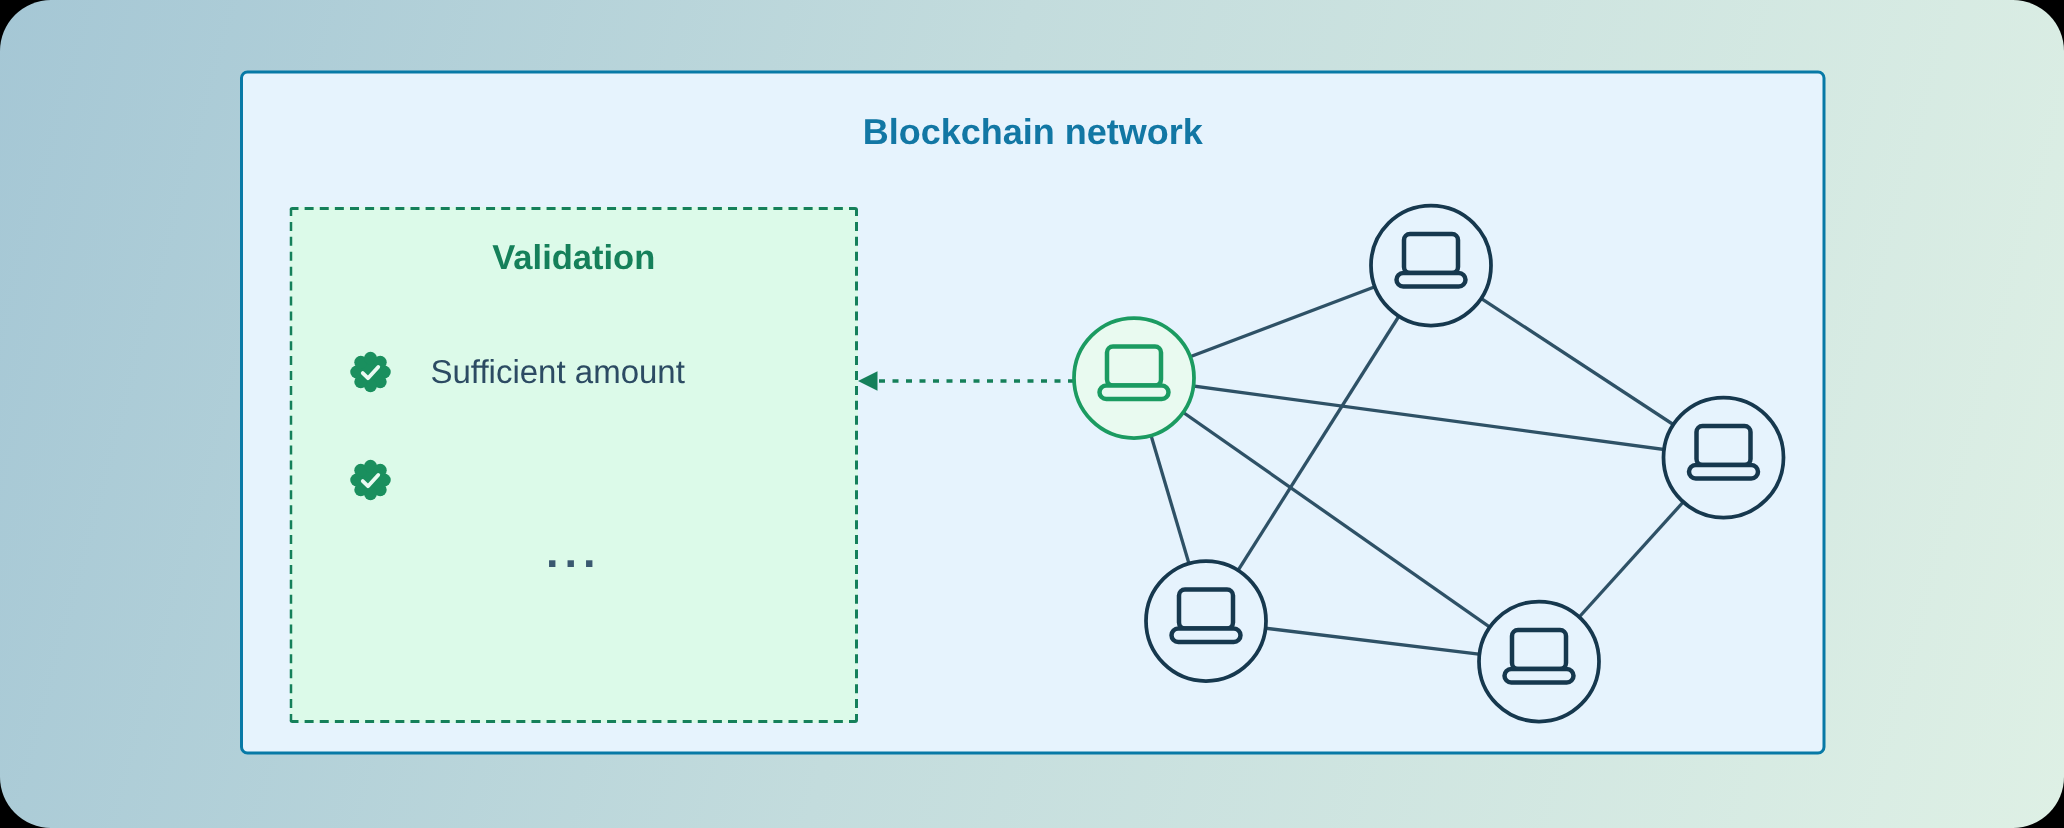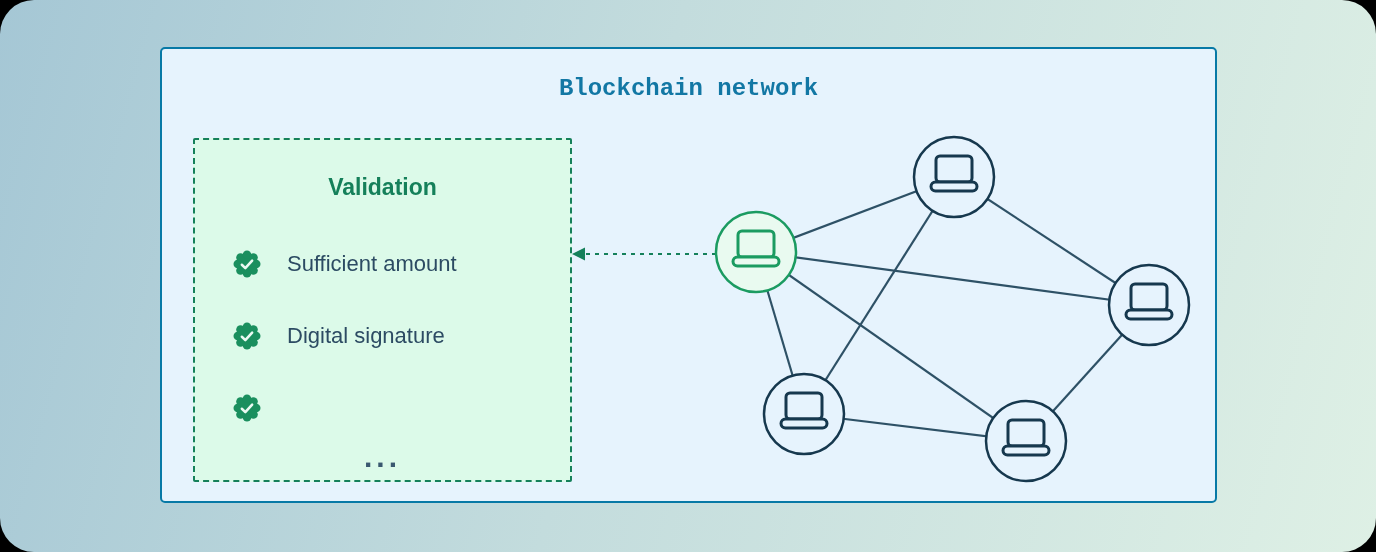--- a/index.html
+++ b/index.html
@@ -14,29 +14,29 @@
     background:linear-gradient(105deg,#a5c7d5 0%,#c3dcdd 45%,#def0e5 100%);
   }
   .main-box{
     position:absolute;left:160px;top:47px;width:1057px;height:456px;
     box-sizing:border-box;background:#e6f3fd;
     border:2px solid #0779a6;border-radius:5px;
   }
   .main-title{
     position:relative;z-index:3;
     margin:26px 0 0 0;text-align:center;
-    font-size:24px;font-weight:bold;color:#1277a4;font-family:Liberation Mono, monospace;
+    font-size:24px;font-weight:bold;color:#1277a4;
   }
   .net-svg{position:absolute;left:0;top:0;width:1053px;height:452px;z-index:1;}
   .validation{
     position:absolute;left:31px;top:89px;width:379px;height:344px;z-index:2;
     box-sizing:border-box;background:#dcfae9;
     border:2px dashed #15805a;border-radius:2px;
   }
-  .v-head{margin:34px 0 0 0;text-align:center;font-size:23px;font-weight:bold;color:#15805a;}
+  .v-head{margin:18px 0 0 0;text-align:center;font-size:23px;font-weight:bold;color:#15805a;}
   .v-items{margin-top:43px;display:flex;flex-direction:column;gap:32px;padding-left:37px;}
   .v-item{display:flex;align-items:center;gap:25px;height:40px;}
   .v-item .v-label{font-size:22px;color:#2c4b63;}
   .badge{width:30px;height:30px;flex:0 0 30px;}
   .v-dots{
     margin-top:16px;text-align:center;line-height:26px;
     font-size:30px;font-weight:bold;color:#3a5870;letter-spacing:4px;
   }
 </style>
 </head>
@@ -101,37 +101,20 @@
               <circle cx="6.2" cy="16" r="4.6"></circle>
                 <circle cx="9.07" cy="9.07" r="4.6"></circle>
               <circle cx="16" cy="6.2" r="4.6"></circle>
                 <circle cx="22.93" cy="9.07" r="4.6"></circle>
             </g>
             <path d="M10.5 16.8 L14.2 20.4 L21.5 12.4" fill="none" stroke="#eafaf2" stroke-width="2.7" stroke-linecap="round" stroke-linejoin="round"></path>
           </svg>
           <span class="v-label">Sufficient amount</span>
         </div>
 
-        <div class="v-item">
-          <svg class="badge" viewBox="0 0 32 32">
-            <g fill="#1a8f5e">
-              <circle cx="16" cy="16" r="11.2"></circle>
-              <circle cx="25.8" cy="16" r="4.6"></circle>
-                <circle cx="22.93" cy="22.93" r="4.6"></circle>
-              <circle cx="16" cy="25.8" r="4.6"></circle>
-                <circle cx="9.07" cy="22.93" r="4.6"></circle>
-              <circle cx="6.2" cy="16" r="4.6"></circle>
-                <circle cx="9.07" cy="9.07" r="4.6"></circle>
-              <circle cx="16" cy="6.2" r="4.6"></circle>
-                <circle cx="22.93" cy="9.07" r="4.6"></circle>
-            </g>
-            <path d="M10.5 16.8 L14.2 20.4 L21.5 12.4" fill="none" stroke="#eafaf2" stroke-width="2.7" stroke-linecap="round" stroke-linejoin="round"></path>
-          </svg>
-          <span class="v-label">Digital signature</span>
-        </div>
 
         <div class="v-item">
           <svg class="badge" viewBox="0 0 32 32">
             <g fill="#1a8f5e">
               <circle cx="16" cy="16" r="11.2"></circle>
               <circle cx="25.8" cy="16" r="4.6"></circle>
                 <circle cx="22.93" cy="22.93" r="4.6"></circle>
               <circle cx="16" cy="25.8" r="4.6"></circle>
                 <circle cx="9.07" cy="22.93" r="4.6"></circle>
               <circle cx="6.2" cy="16" r="4.6"></circle>

